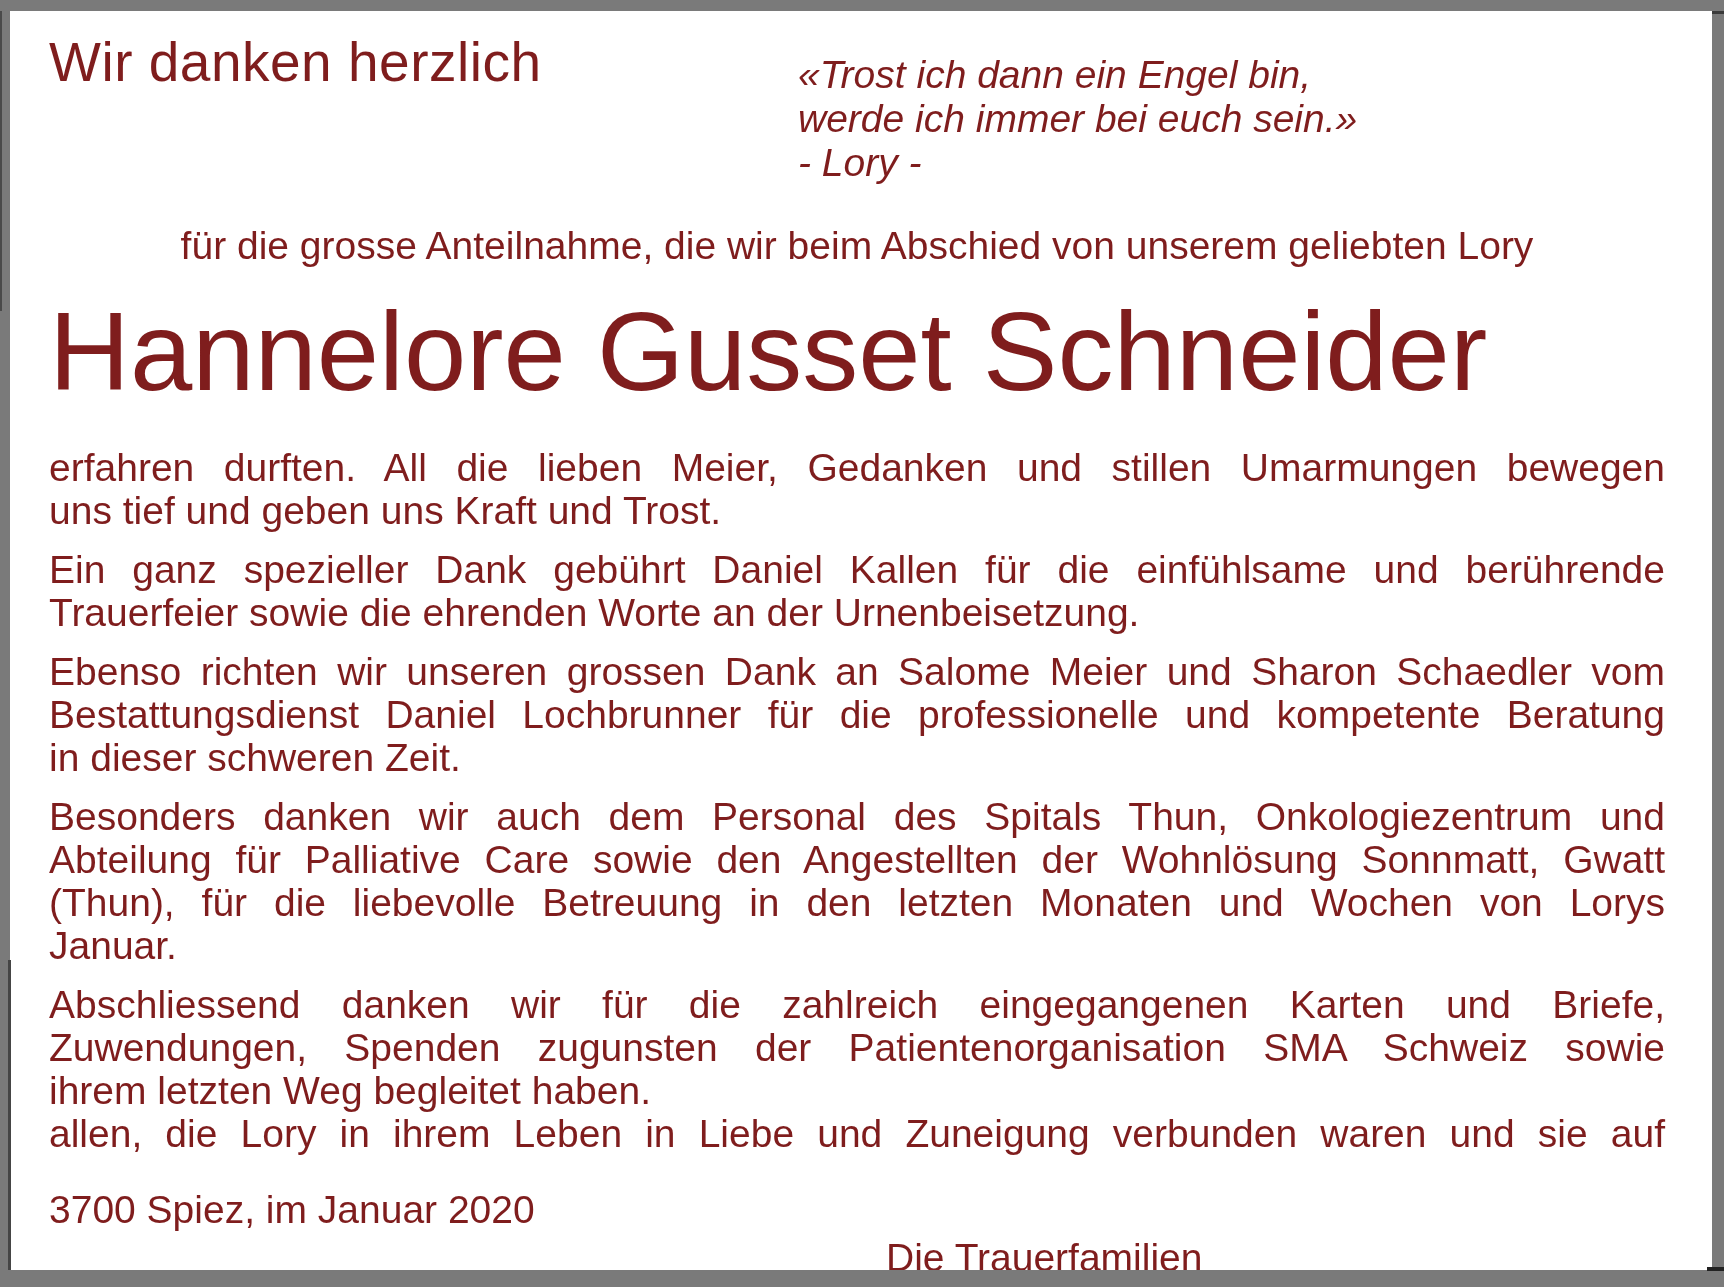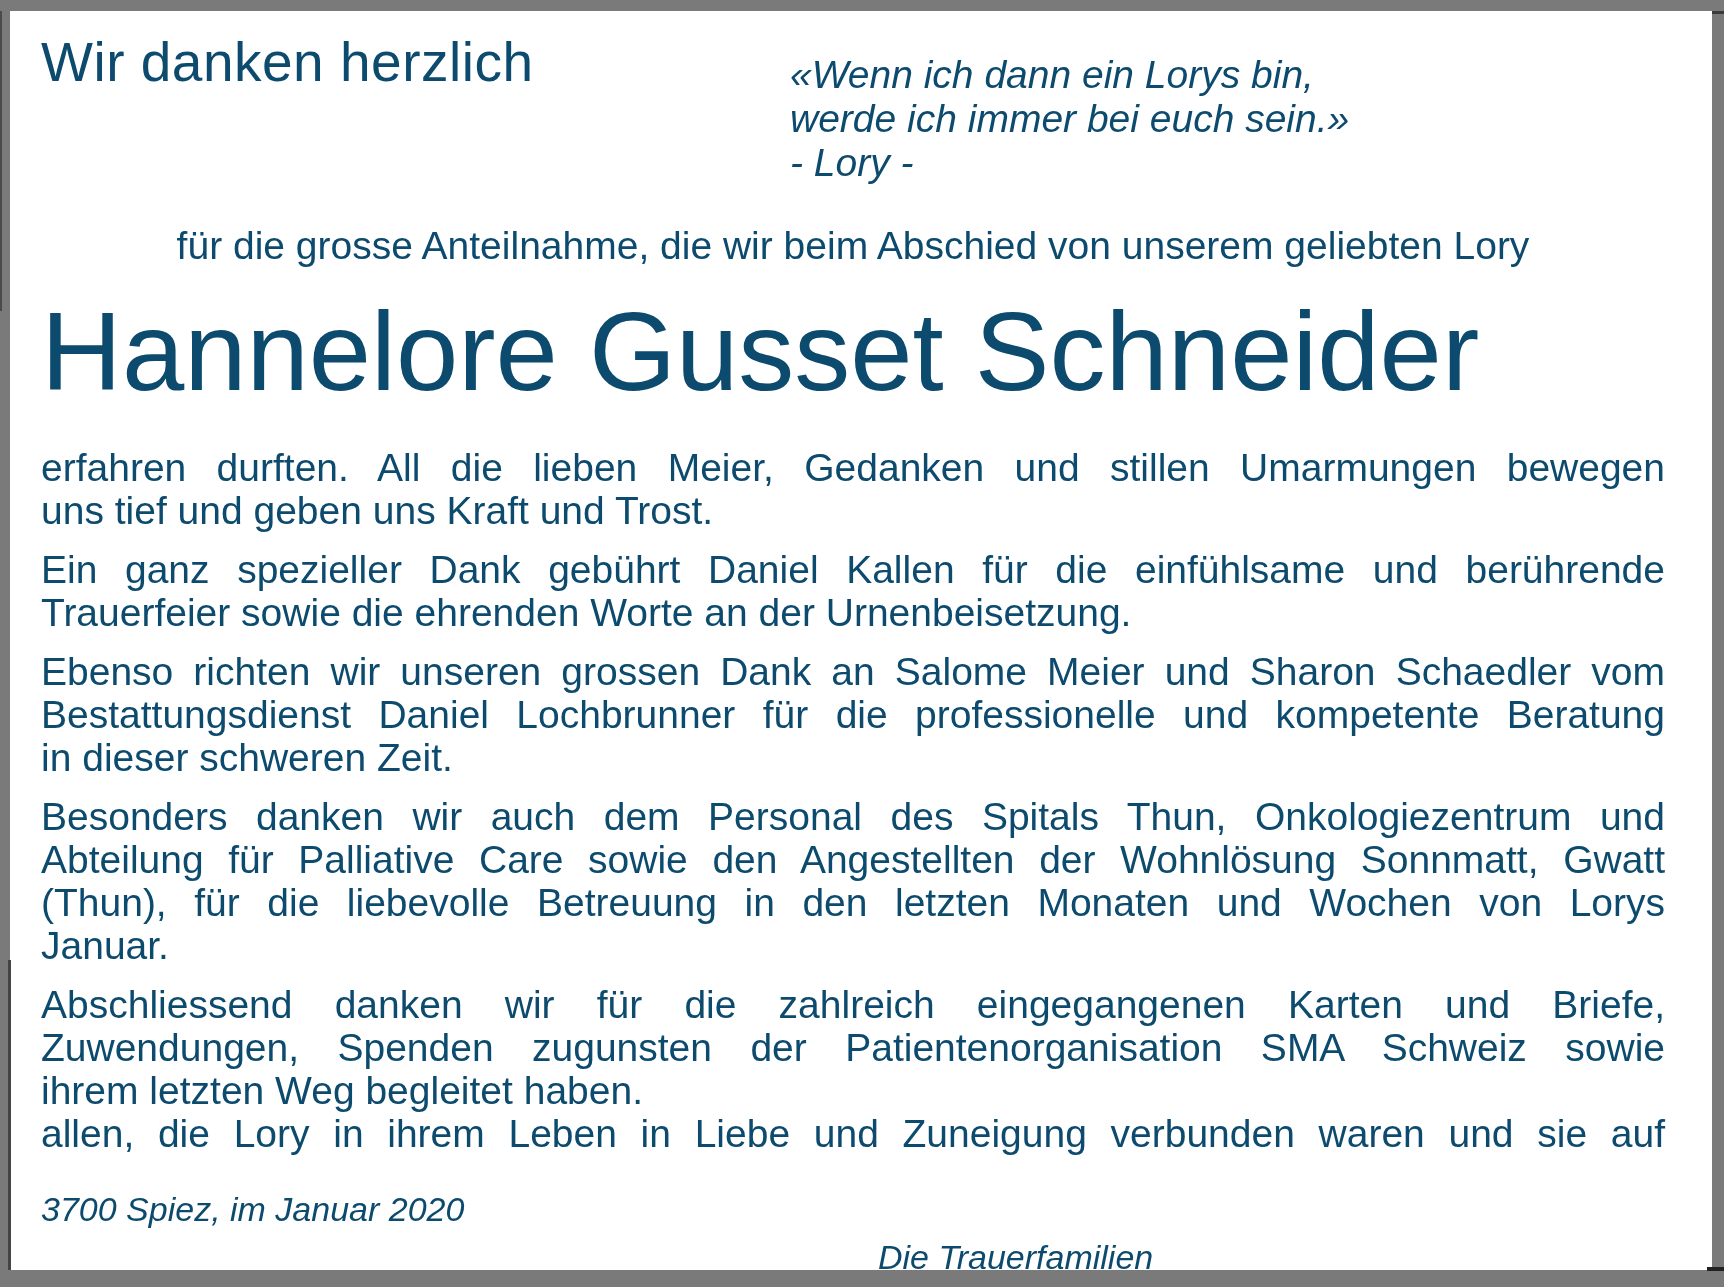--- a/index.html
+++ b/index.html
@@ -17,23 +17,23 @@
     height: 1287px;
     background: #7a7a7a;
   }
   .page {
     position: absolute;
     left: 10px;
     top: 11px;
     width: 1702px;
     height: 1259px;
     background: #ffffff;
-    color: #0c4a6e;
+    color: #7f1d1d;
     box-sizing: border-box;
-    padding: 21px 47px 0 31px;
+    padding: 21px 47px 0 39px;
     overflow: hidden;
   }
   
   .artifact { position: absolute; }
   .edge-top-left    { left: 0; top: 11px; width: 2px; height: 300px; background: #4a4a4a; }
   .edge-bottom-left { left: 8px; top: 960px; width: 3px; height: 310px; background: #454545; }
   .tick-top-right   { left: 1712px; top: 11px; width: 12px; height: 3px; background: #3a3a3a; }
   .tick-bottom-right{ left: 1707px; top: 1267px; width: 17px; height: 4px; background: #222222; }
 
   .header { position: relative; height: 60px; }
@@ -75,45 +75,44 @@
     line-height: 43px;
     text-align: justify;
     text-align-last: justify;
     text-justify: inter-word;
   }
   .line.last { text-align-last: left; }
 
   .footer {
     position: relative;
     margin-top: 33px;
-    font-size: 34px;
+    font-size: 39px;
     line-height: 43px;
     height: 43px;
-    font-style: italic;
   }
   .signature {
     position: absolute;
     left: 837px;
     top: 0;
     white-space: nowrap;
     margin-top: 48px;
   }
 </style>
 </head>
 <body>
 
 <div class="viewport">
 
   <div class="page">
 
     <div class="header">
       <div class="title">Wir danken herzlich</div>
 
       <div class="quote">
-        <div>«Wenn ich dann ein Lorys bin,</div>
+        <div>«Trost ich dann ein Engel bin,</div>
         <div>werde ich immer bei euch sein.»</div>
         <div class="attribution">- Lory -</div>
       </div>
     </div>
 
     <div class="intro">für die grosse Anteilnahme, die wir beim Abschied von unserem geliebten Lory</div>
 
     <div class="deceased">Hannelore Gusset Schneider</div>
 
     <div class="paragraphs" id="paragraphs">

